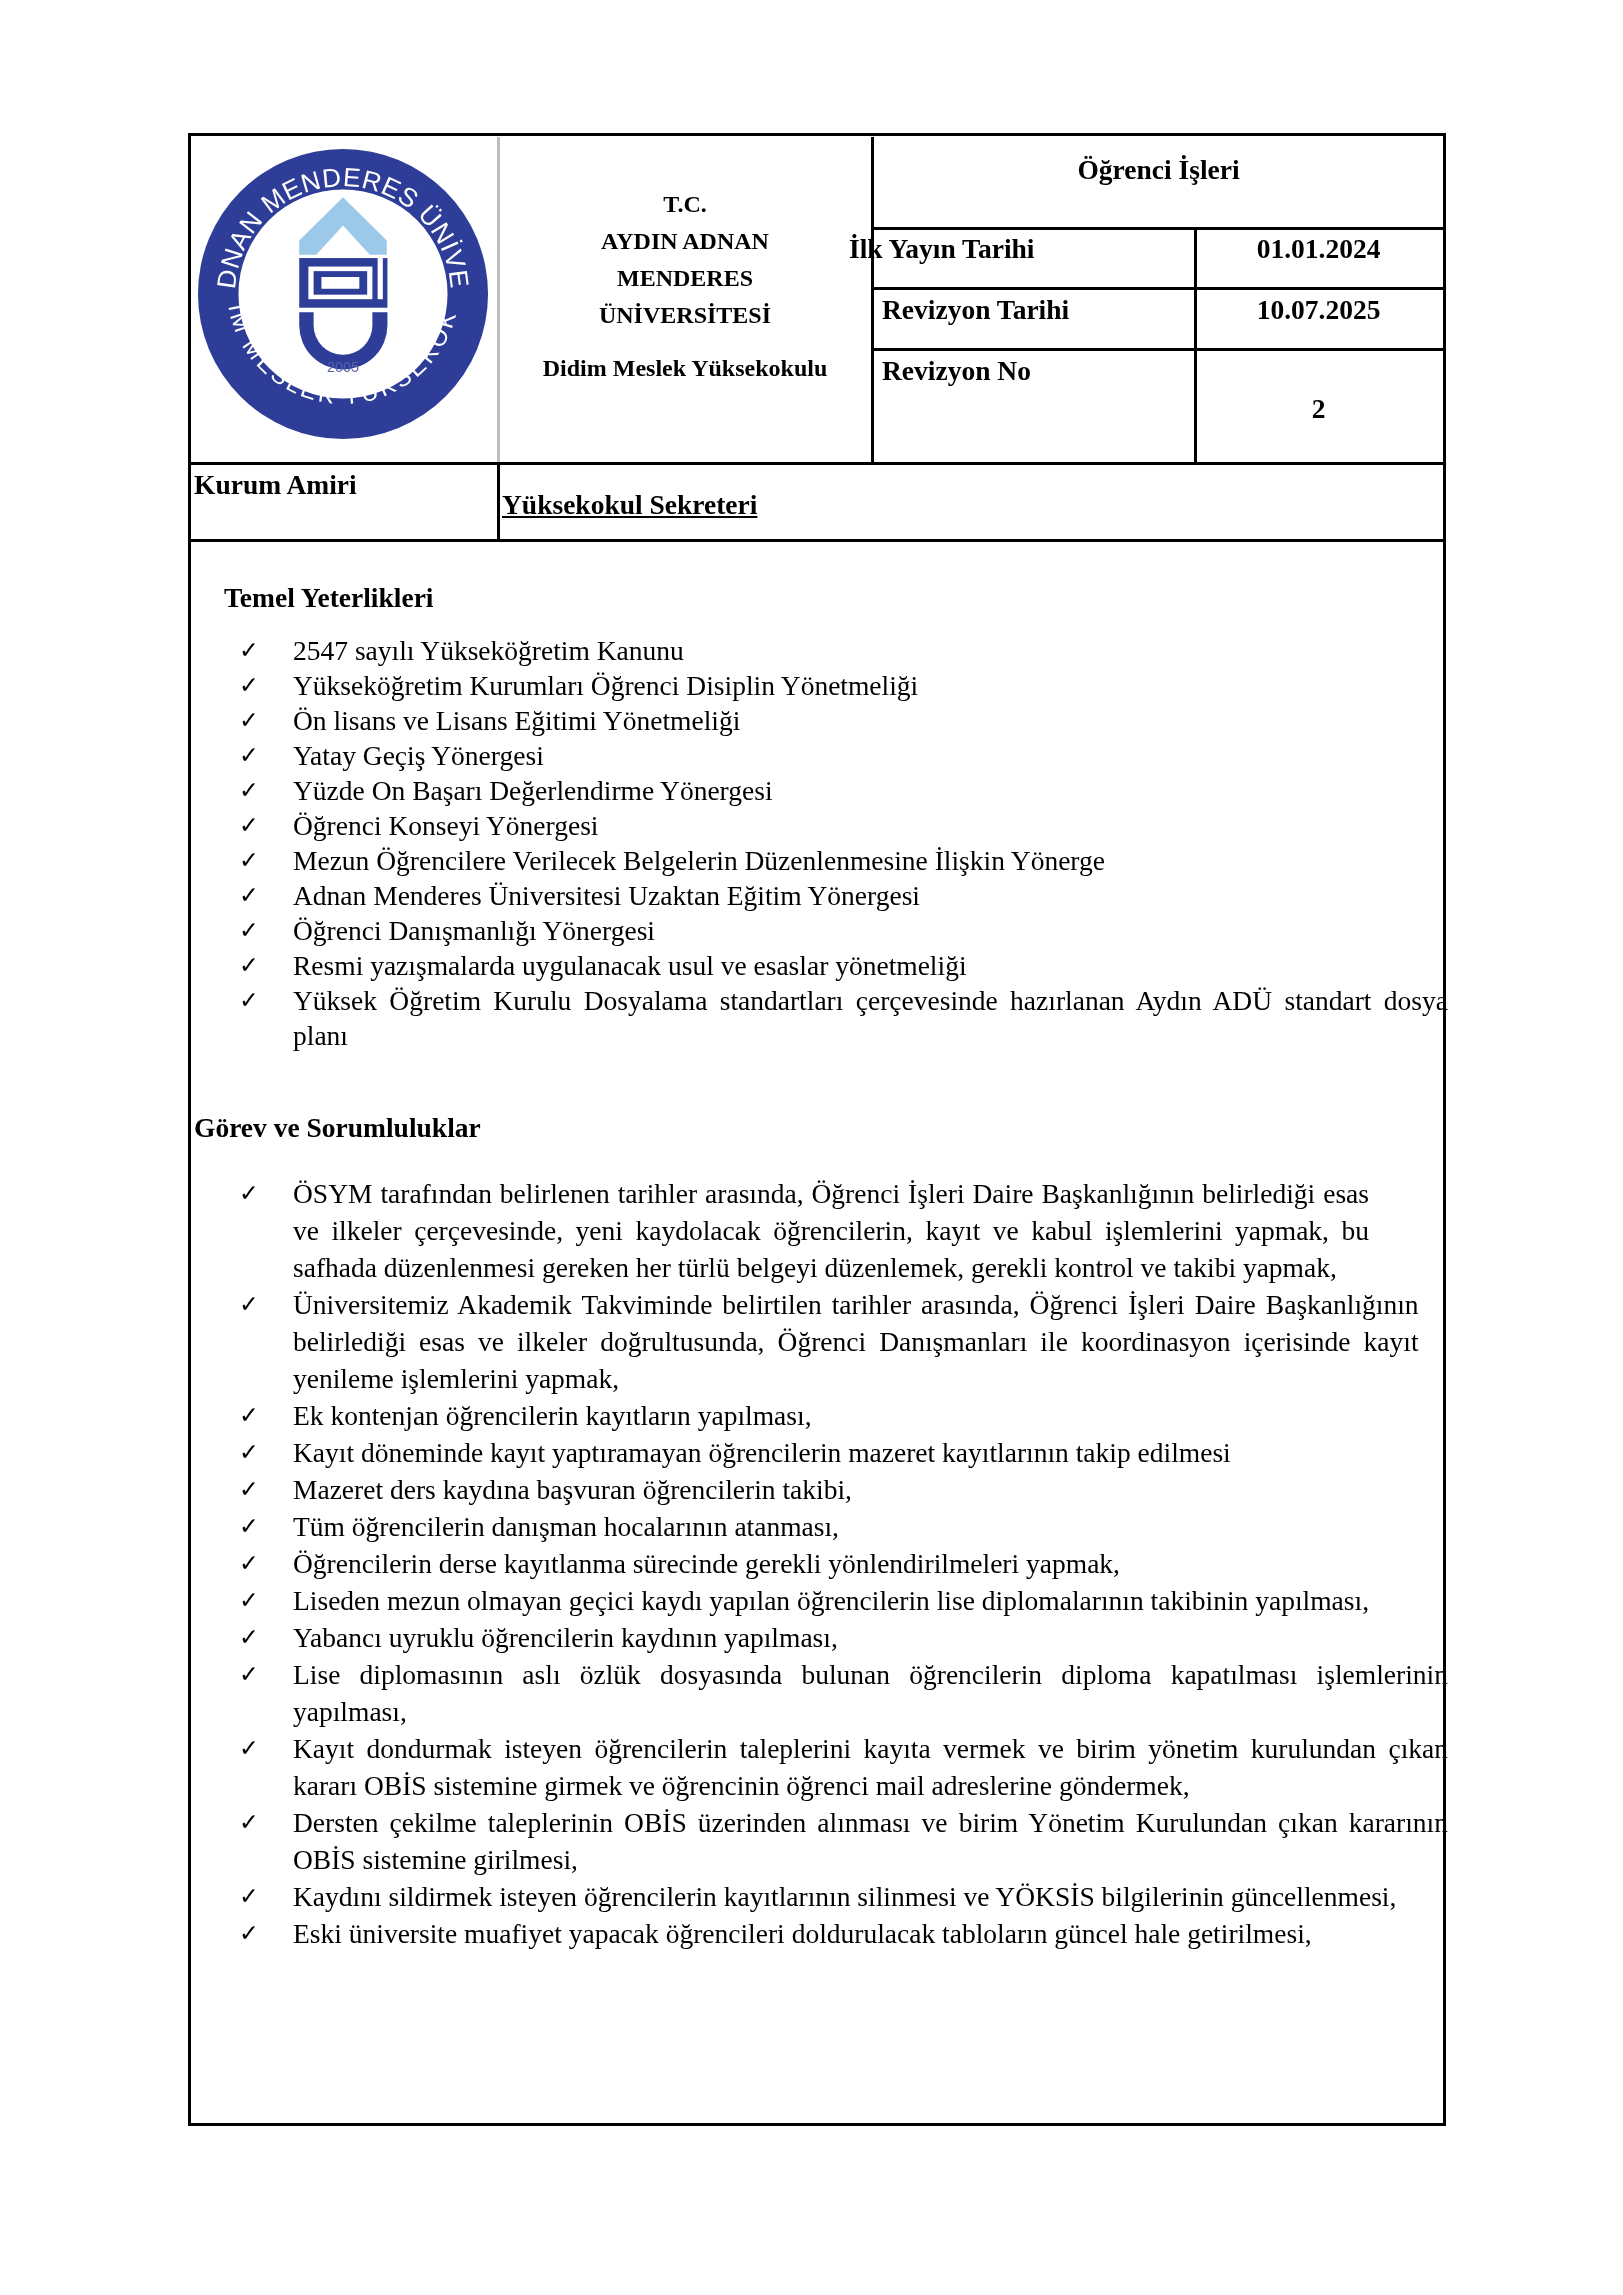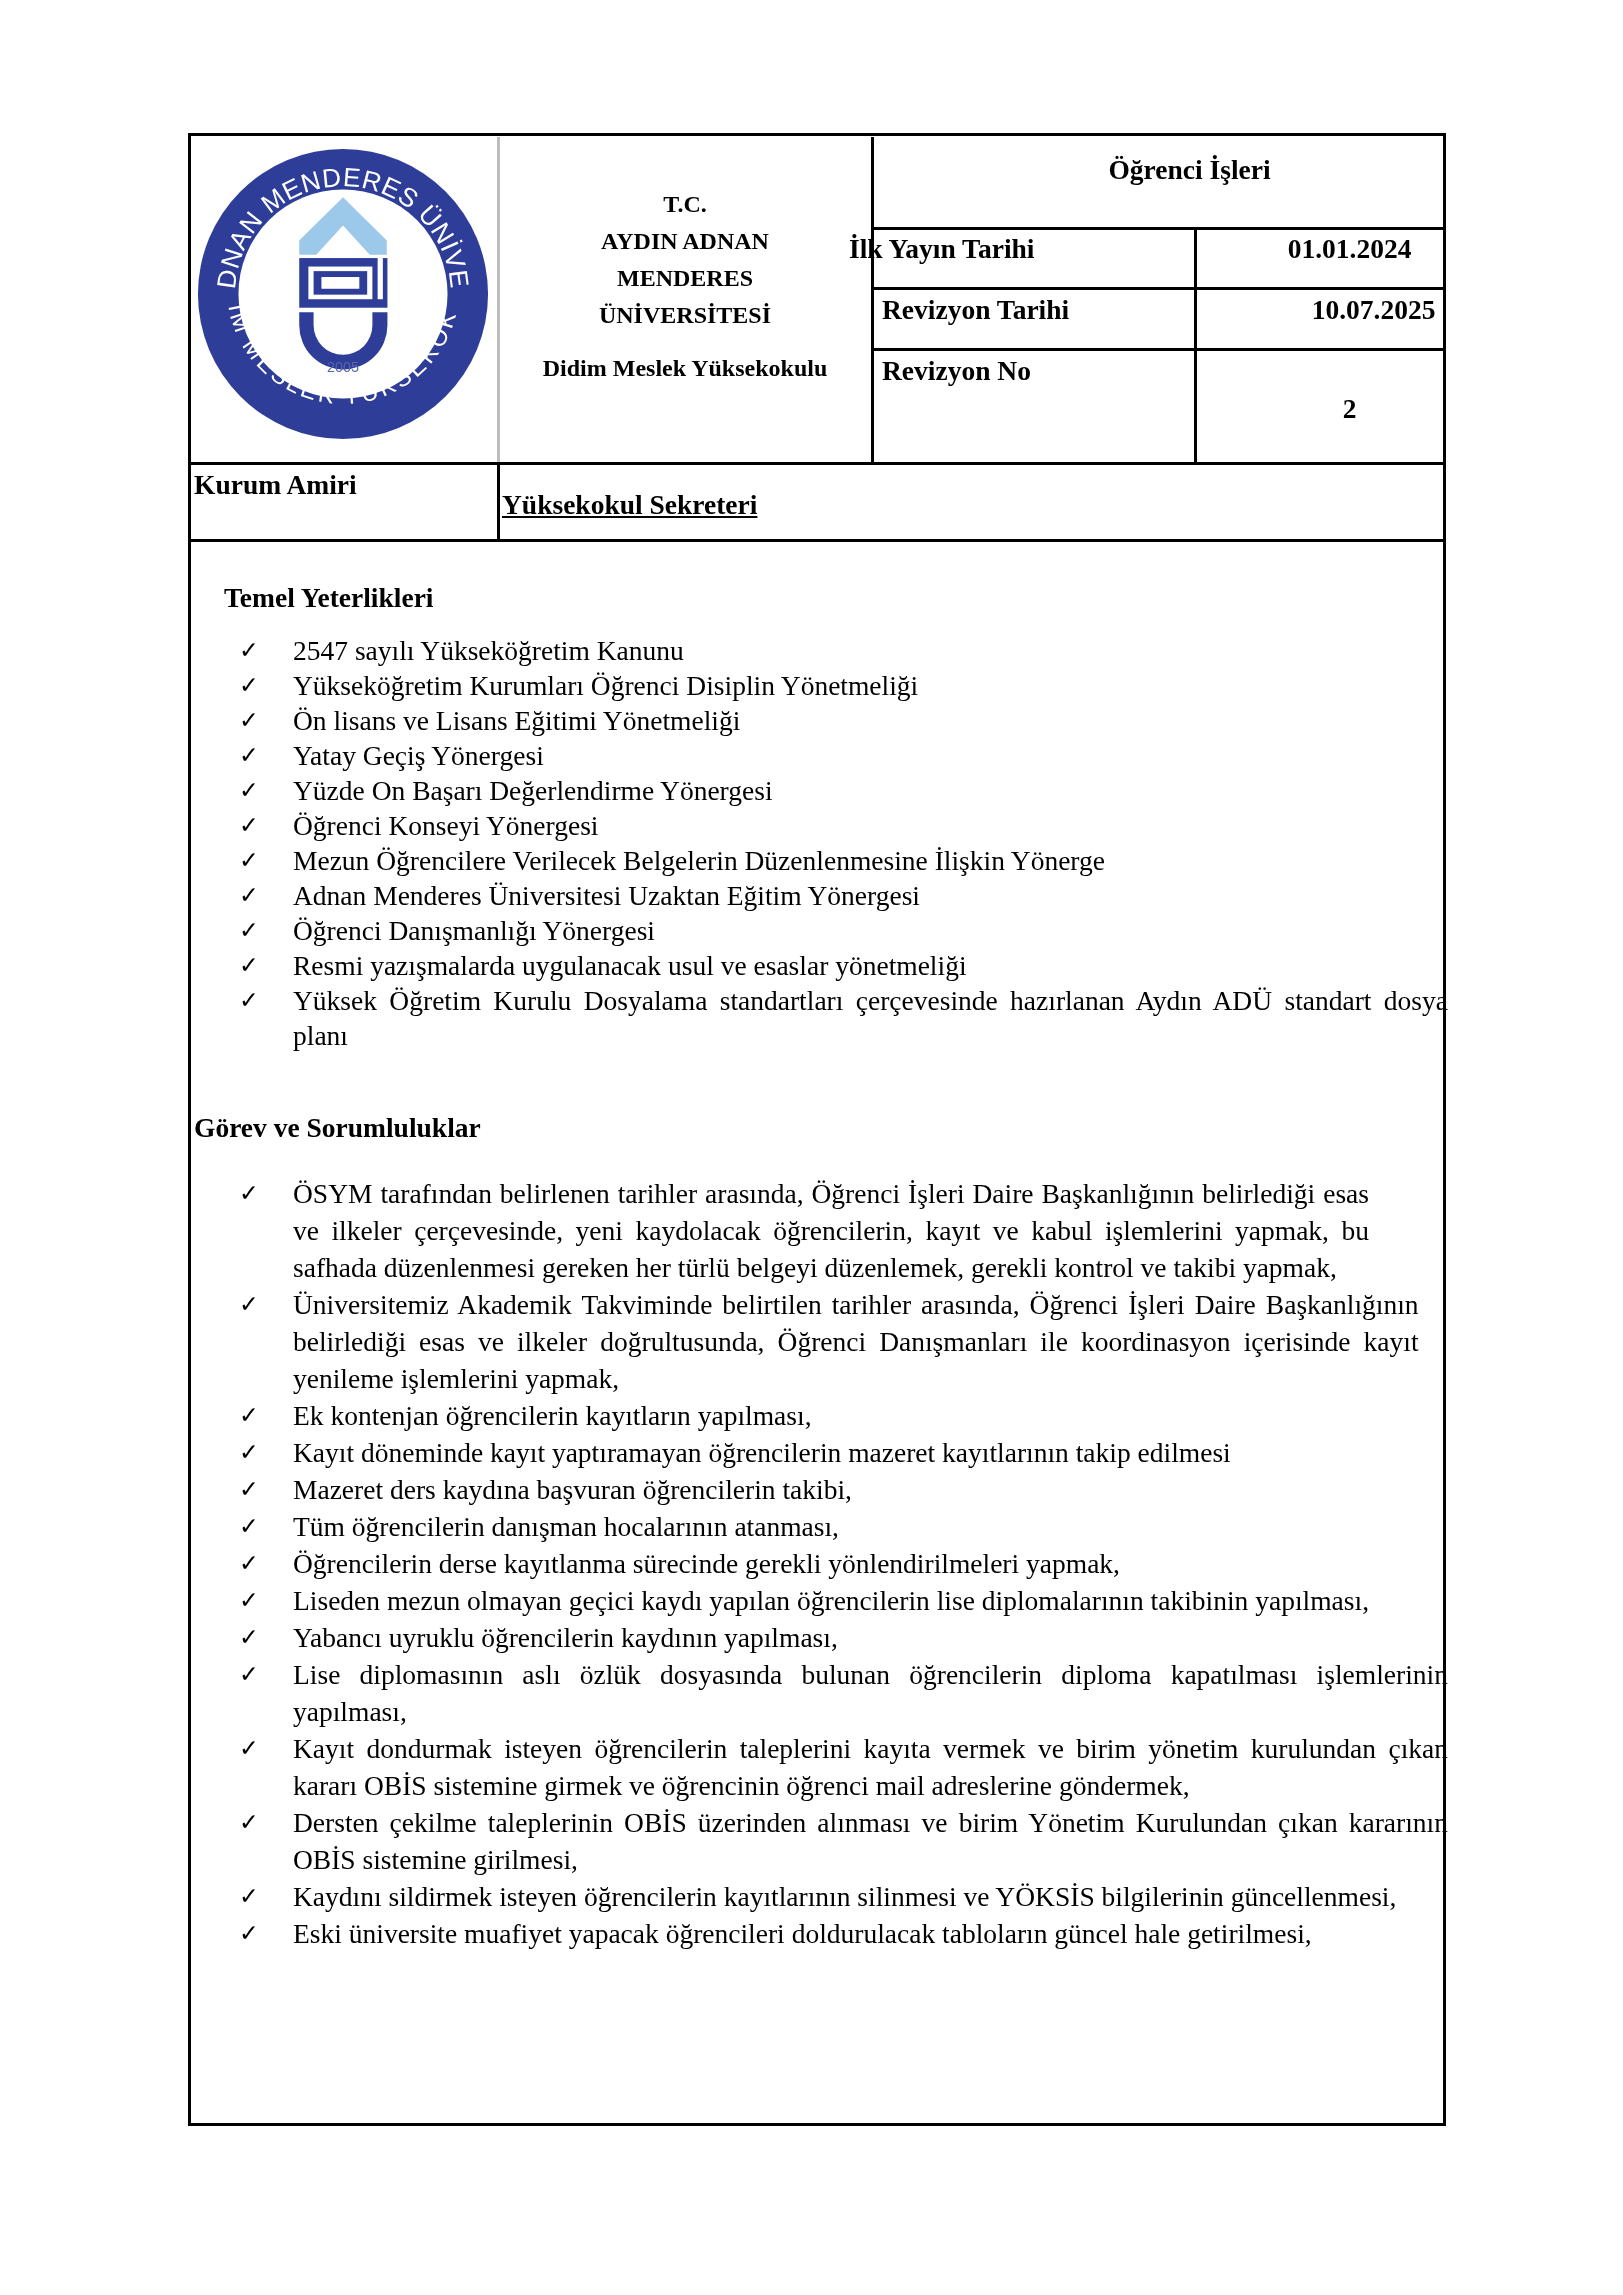--- a/index.html
+++ b/index.html
@@ -8,21 +8,21 @@
   .hline { position:absolute; height:3.3px; background:#000; }
   .vline { position:absolute; width:3.3px; background:#000; }
   .vline.gray { width:2.6px; background:#bdbdbd; }
 
   .logo { position:absolute; left:196px; top:137px; width:294px; height:314px; }
 
   .uni { position:absolute; left:501px; top:186px; width:368px; text-align:center; font-weight:bold; font-size:24px; line-height:37px; }
   .uni .school { margin-top:15.7px; white-space:nowrap; }
 
   .cell { position:absolute; font-weight:bold; font-size:27.5px; }
-  .center { text-align:center;margin-left:31px; }
+  .center { text-align:center; }
 
   .sec-title { position:absolute; left:194px; font-weight:bold; font-size:27.5px; }
 
   .list { position:absolute; left:239px; width:1209px; margin:0; padding:0; list-style:none; font-size:27.5px; line-height:35px; }
   .list li { position:relative; padding-left:54px; text-align:justify; }
   .list li .chk { position:absolute; left:0; top:0; width:39px; font-family:"DejaVu Sans", sans-serif; font-size:23.6px; }
 </style>
 </head>
 <body>
 
@@ -70,21 +70,21 @@
   <div>MENDERES</div>
   <div>ÜNİVERSİTESİ</div>
   <div class="school">Didim Meslek Yüksekokulu</div>
 </div>
 
 <div class="cell center" style="left:874px; top:154px; width:569px;">Öğrenci İşleri</div>
 
 <div class="cell" style="left:849px; top:233px;">İlk Yayın Tarihi</div>
 <div class="cell center" style="left:1197px; top:233px; width:243px;">01.01.2024</div>
 <div class="cell" style="left:882px; top:294px;">Revizyon Tarihi</div>
-<div class="cell center" style="left:1197px; top:294px; width:243px;padding-left:24px;">10.07.2025</div>
+<div class="cell center" style="left:1197px; top:294px; width:243px;">10.07.2025</div>
 <div class="cell" style="left:882px; top:355px;">Revizyon No</div>
 <div class="cell center" style="left:1197px; top:393px; width:243px;">2</div>
 
 <div class="cell" style="left:194px; top:469px;">Kurum Amiri</div>
 <div class="cell" style="left:502px; top:489px;text-decoration:underline;">Yüksekokul Sekreteri</div>
 
 <div class="sec-title" style="top:582px;margin-left:30px;">Temel Yeterlikleri</div>
 <ul class="list" style="top:633px; width:1209px;">
   <li><span class="chk">✓</span><span>2547 sayılı Yükseköğretim Kanunu</span></li>
   <li><span class="chk">✓</span><span>Yükseköğretim Kurumları Öğrenci Disiplin Yönetmeliği</span></li>

